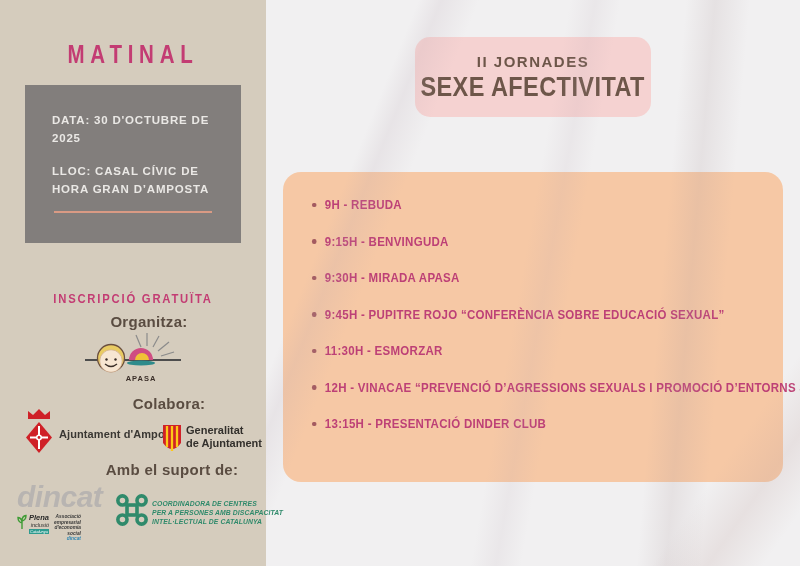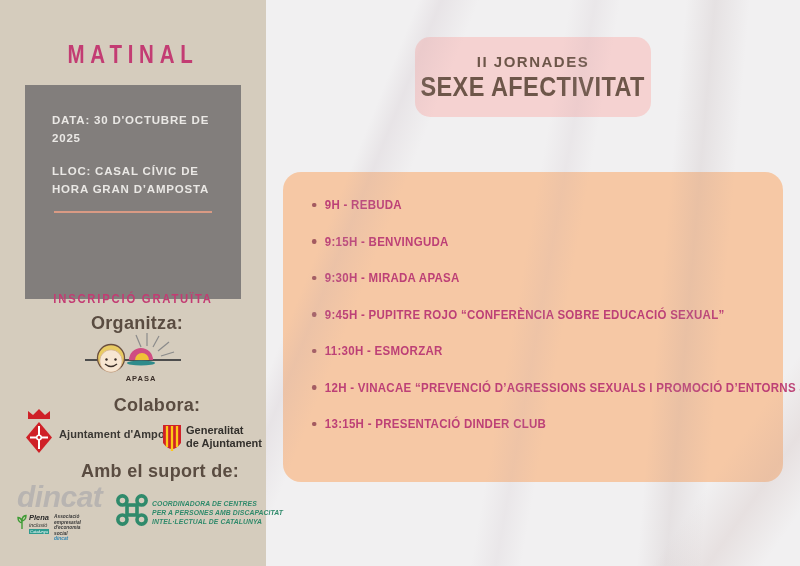--- a/index.html
+++ b/index.html
@@ -18,44 +18,44 @@
     z-index:2;
   }
   .matinal-title {
     position:absolute; top:40px; left:0; width:100%;
     text-align:center;
     color:#c33c73; font-size:25px; font-weight:bold; letter-spacing:7px;
     transform:scaleX(0.82); transform-origin:center;
     white-space:nowrap;
   }
   .info-box {
-    position:absolute; left:25px; top:85px; width:216px; height:214px;
+    position:absolute; left:25px; top:85px; width:216px; height:158px;
     background:#827e7c;
     padding:26px 28px 0 27px;
     color:#eae8e5;
   }
   .info-line {
     font-size:11.5px; font-weight:bold; letter-spacing:0.8px; line-height:1.6;
   }
   .info-line + .info-line { margin-top:14px; }
   .info-underline {
     margin-top:12px; margin-left:2px;
     width:158px; height:2.5px; background:#d99a84;
   }
   .inscription {
     position:absolute; top:292px; left:0; width:100%;
     text-align:center;
     color:#c33c73; font-size:12.5px; font-weight:bold; letter-spacing:2px;
     transform:scaleX(0.9); transform-origin:center;
     white-space:nowrap;
   }
   .section-label {
-    position:absolute; left:4px; width:100%;
+    position:absolute; left:16px; width:100%;
     text-align:center;
-    color:#5a4c41; font-size:18px; font-weight:bold; letter-spacing:0.3px;
+    color:#5a4c41; font-size:15px; font-weight:bold; letter-spacing:0.3px;
   }
   .organitza-label { top:313px; }
   .colabora-label  { top:395px;padding-left:40px; }
   .suport-label    { top:461px;padding-left:46px; }
 
   .apasa-logo { position:absolute; left:83px; top:329px; width:100px; height:60px; }
 
   .ajuntament-crest { position:absolute; left:24px; top:407px; }
   .ajuntament-label {
     position:absolute; left:59px; top:428px;
@@ -65,21 +65,21 @@
   .generalitat-label {
     position:absolute; left:186px; top:424px;
     font-size:11px; font-weight:bold; color:#33302c; line-height:13px;
   }
 
   .dincat-logo { position:absolute; left:17px; top:482px; width:100px;font-style:italic; }
   .dincat-word {
     font-size:30px; font-weight:bold; color:#b8b4b1; letter-spacing:-0.5px;
     line-height:30px;
   }
-  .dincat-bottom { display:flex; margin-top:2px; gap:5px; }
+  .dincat-bottom { display:flex; margin-top:2px; gap:5px;text-align:right; }
   .plena-block { display:flex; gap:2px; }
   .plena-texts { display:flex; flex-direction:column; }
   .plena-line1 { font-size:7.5px; font-weight:bold; color:#2a2a2a; line-height:8px; }
   .plena-line2 { font-size:5.5px; color:#2a2a2a; line-height:6px; }
   .plena-chip  { margin-top:1px; background:#2e9b8f; color:#ffffff; font-size:4px;
                  line-height:5px; padding:0 1px; width:fit-content; }
   .dincat-tiny { display:flex; flex-direction:column; }
   .dincat-tiny-line { font-size:4.8px; font-weight:bold; color:#3a3a3a; line-height:5.5px; }
   .dincat-tiny-brand { font-size:4.8px; font-weight:bold; color:#2f86b3; line-height:6px; }
 

